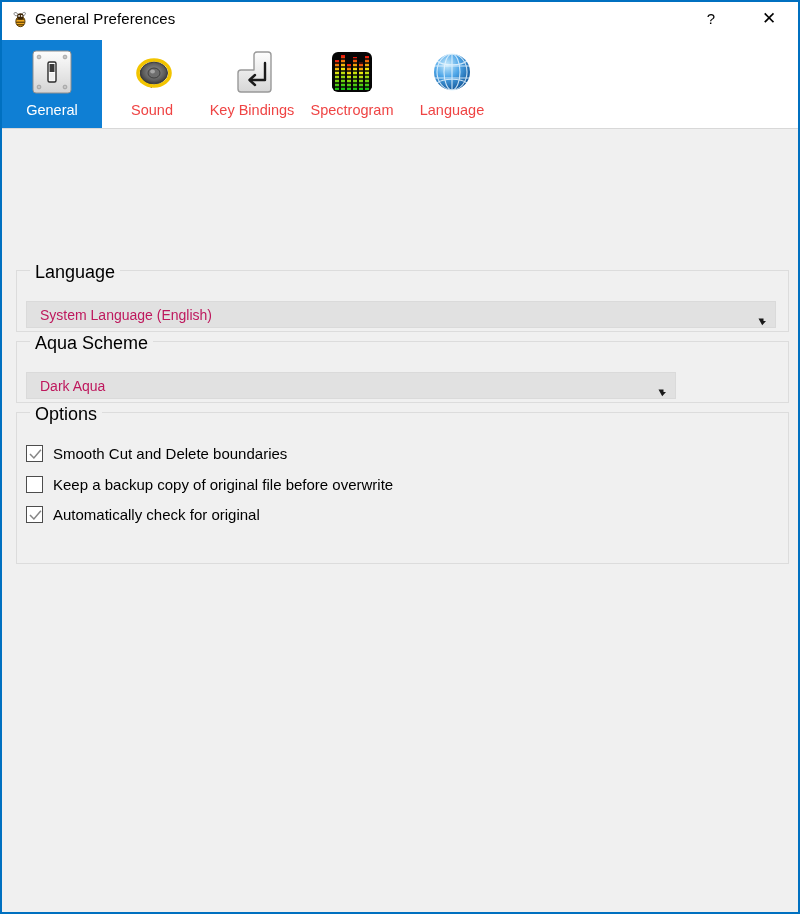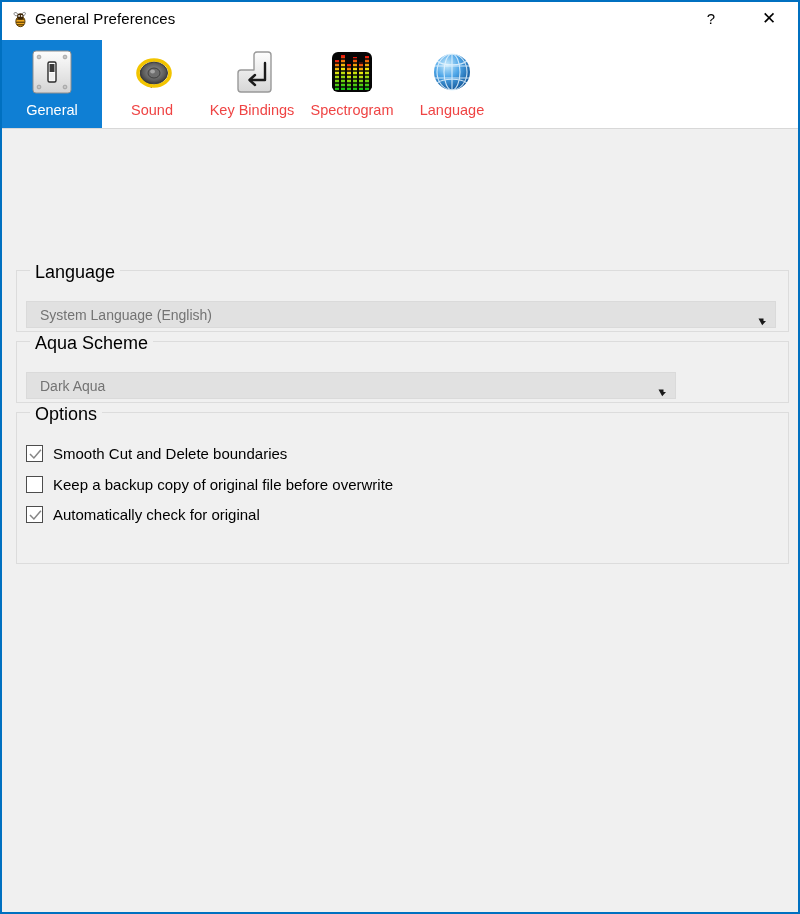--- a/index.html
+++ b/index.html
@@ -142,21 +142,21 @@
     height: 27px;
     background: #e1e1e1;
     border: 1px solid #dadada;
     cursor: default;
   }
   .combo-value {
     position: absolute;
     left: 13px;
     top: 5px;
     font-size: 14px;
-    color: #737373;
+    color: #be185d;
     white-space: nowrap;
   }
   .combo-arrow {
     position: absolute;
     right: 8px;
     top: 10px;
     width: 9px;
     height: 8px;
   }
   #combo-language { left: 24px; top: 172px; width: 750px; }

